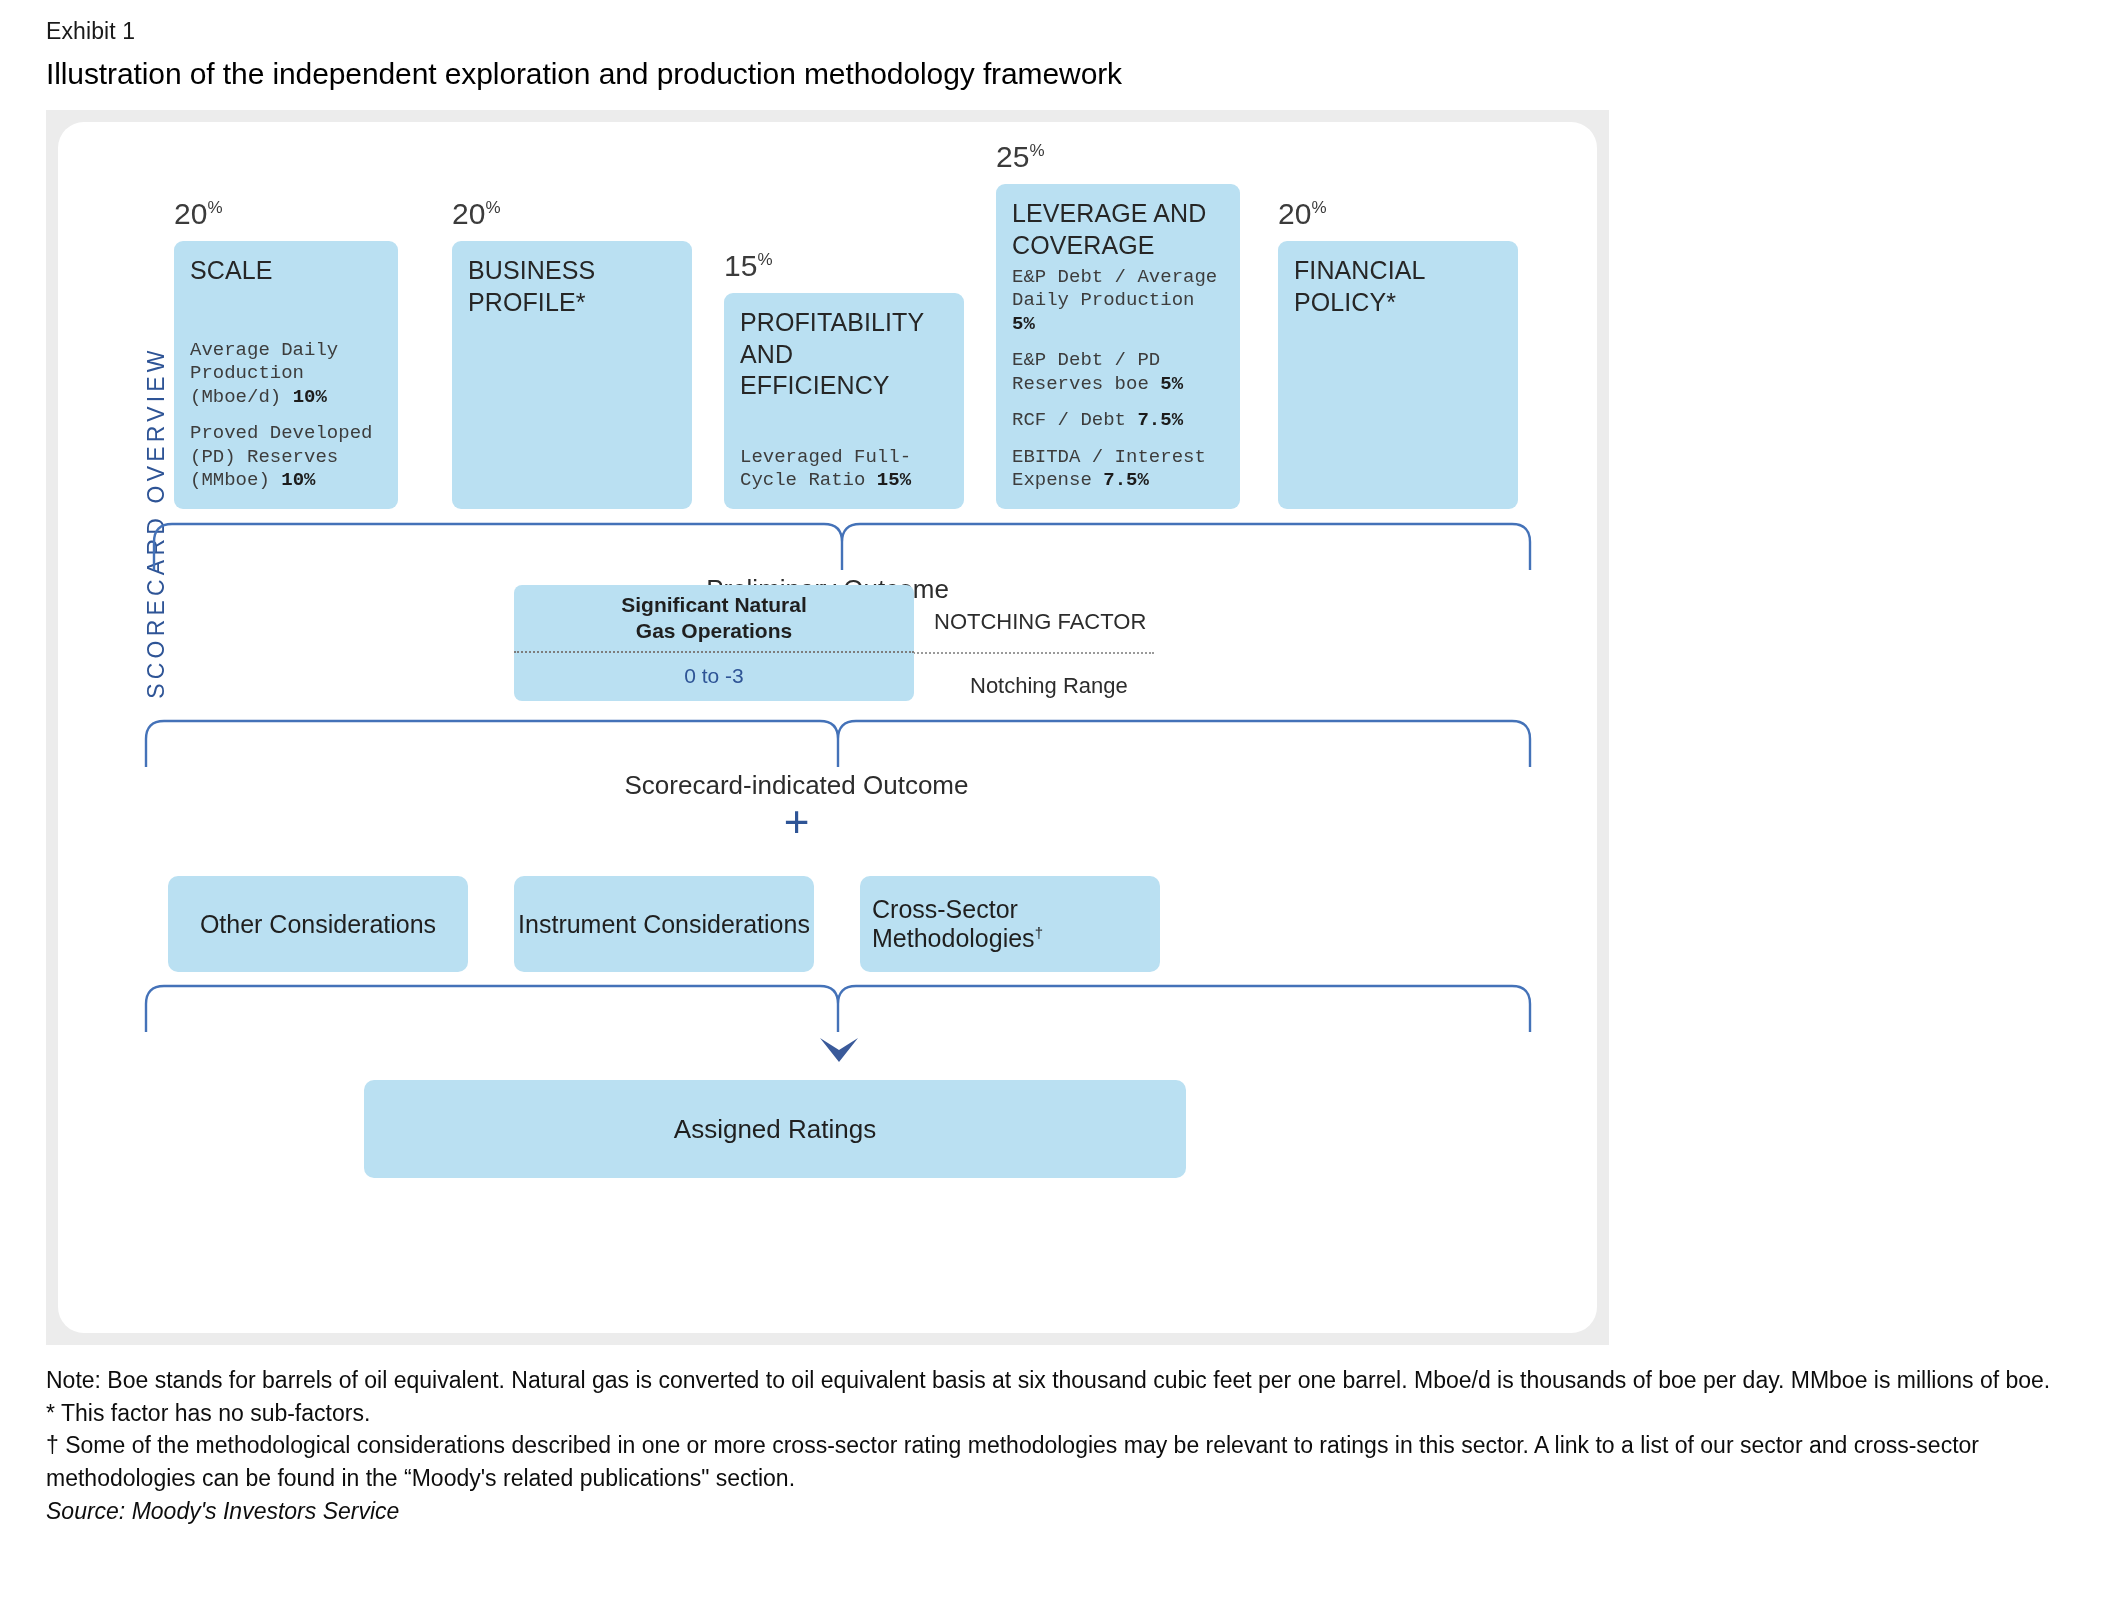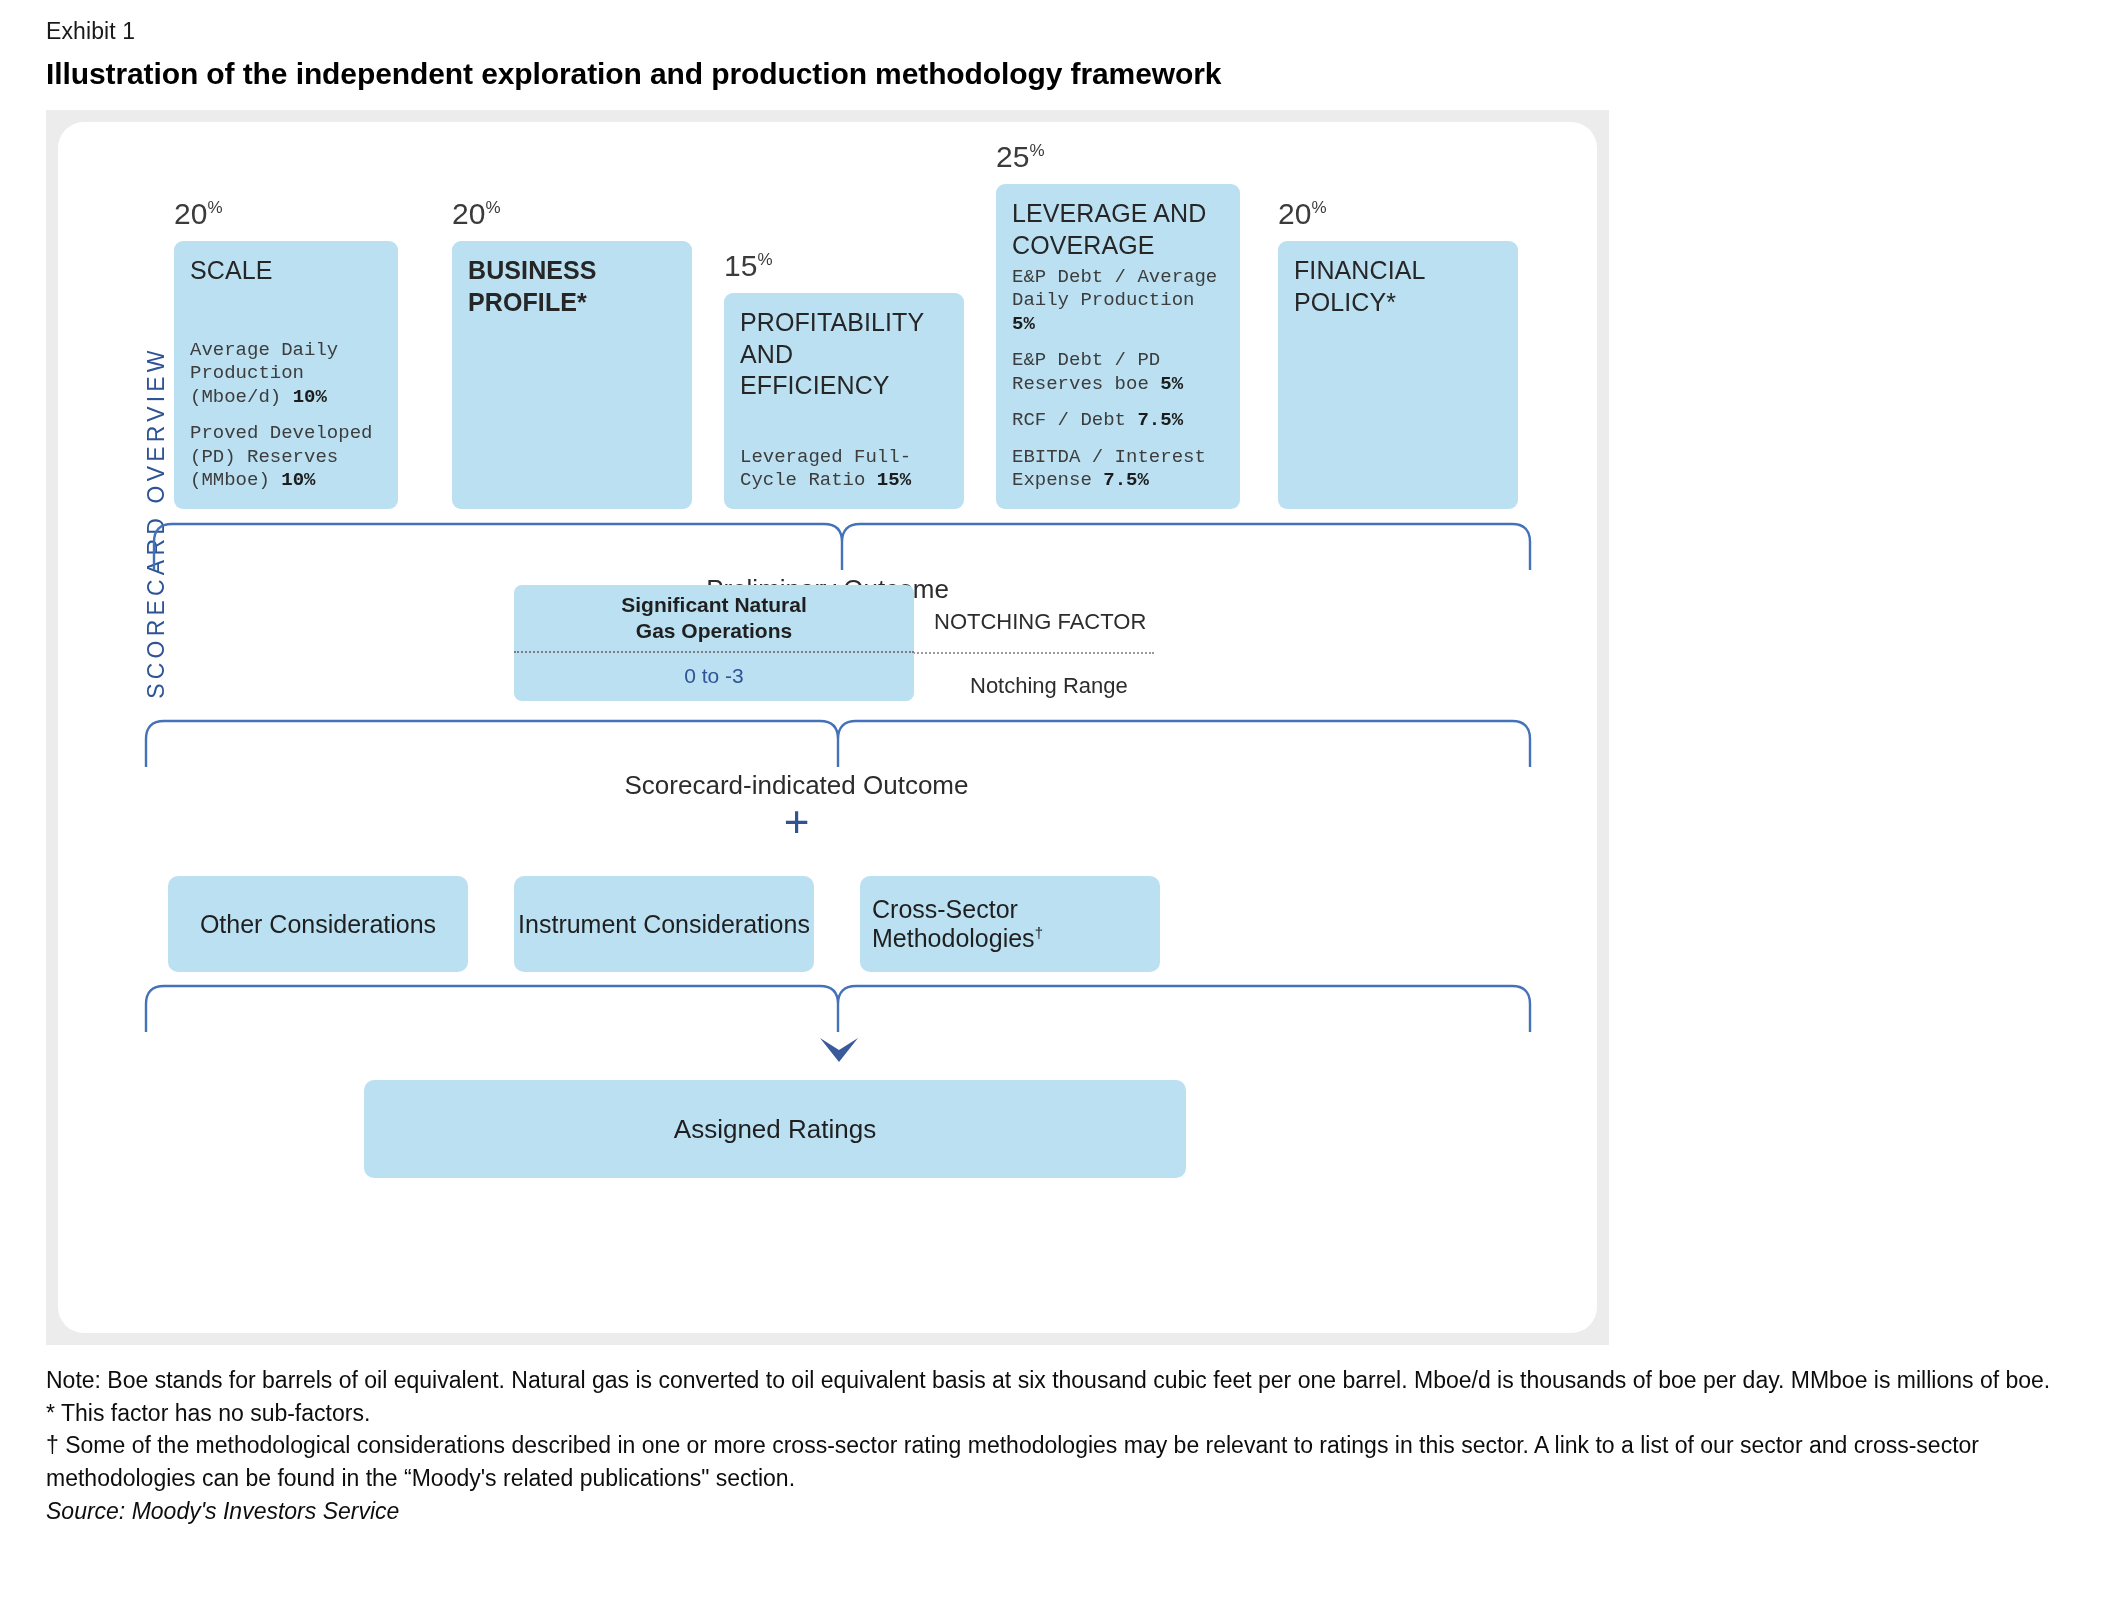--- a/index.html
+++ b/index.html
@@ -21,21 +21,21 @@
     position: absolute;
     left: 46px; top: 18px;
     font-size: 23px;
     color: #1a1a1a;
     letter-spacing: .1px;
   }
   .exhibit-title {
     position: absolute;
     left: 46px; top: 57px;
     font-size: 30px;
-    font-weight: bold;
+    font-weight: normal;
     color: #000000;
     letter-spacing: -.1px;
   }
 
   
   .panel-outer {
     position: absolute;
     left: 46px; top: 110px;
     width: 1563px; height: 1235px;
     background: #ececec;
@@ -244,21 +244,21 @@
               <b>10%</b>
             </div>
           </div>
         </div>
       </div>
 
       <div class="factor" style="left:394px; top:75px; width:240px; height:340px;">
         <div class="weight" style="top:0;">
           <span>20</span><sup>%</sup>
         </div>
-        <div class="box" style="top:44px; width:240px; height:268px;font-weight:bold;">
+        <div class="box" style="top:44px; width:240px; height:268px;">
           <div class="factor-name">BUSINESS PROFILE*</div>
         </div>
       </div>
 
       <div class="factor" style="left:666px; top:127px; width:240px; height:290px;">
         <div class="weight" style="top:0;">
           <span>15</span><sup>%</sup>
         </div>
         <div class="box" style="top:44px; width:240px; height:216px;">
           <div class="factor-name">PROFITABILITY AND EFFICIENCY</div>

